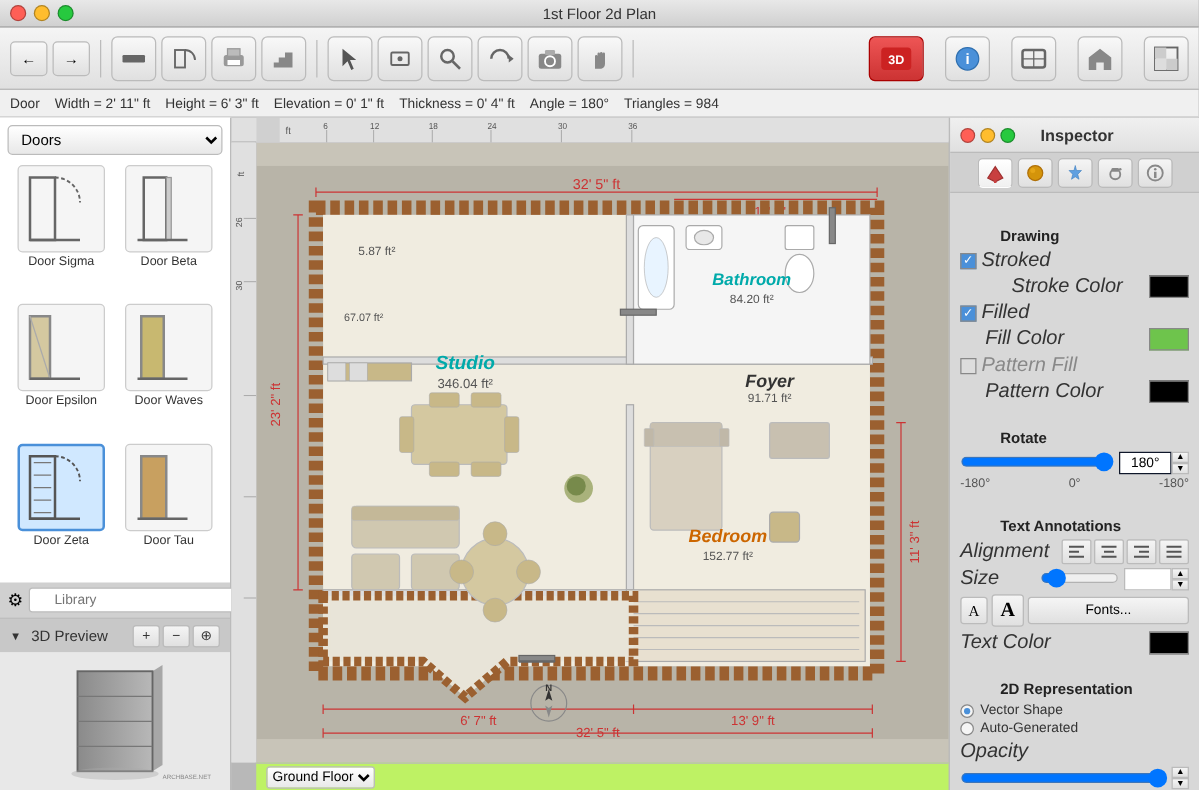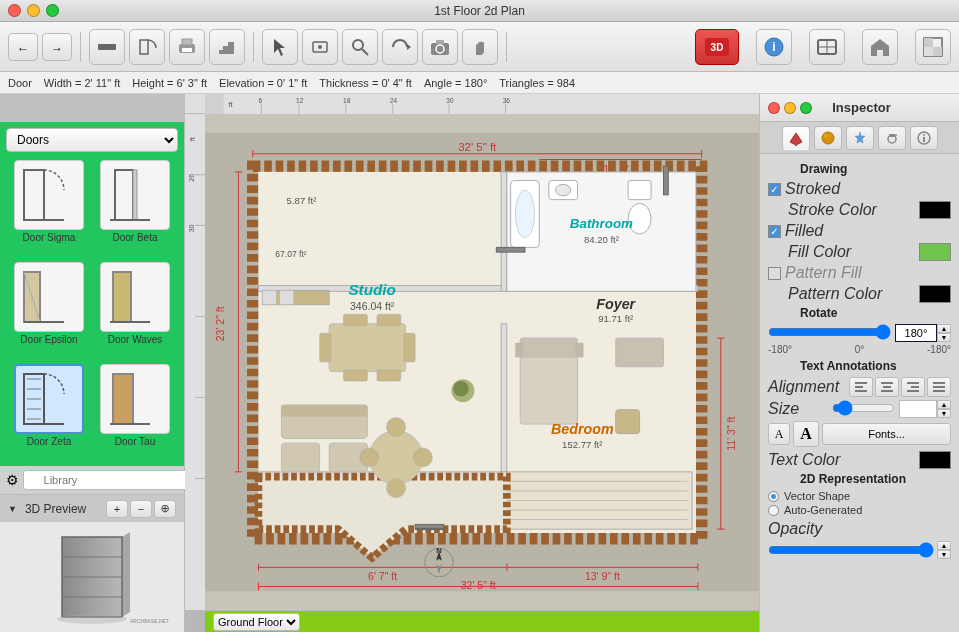--- a/index.html
+++ b/index.html
@@ -20,21 +20,21 @@
     .toolbar-separator { width: 1px; height: 30px; background: #bbb; margin: 0 4px; }
     .nav-btn { width: 30px; height: 28px; background: linear-gradient(180deg, #f8f8f8, #e0e0e0); border: 1px solid #bbb; border-radius: 4px; display: flex; align-items: center; justify-content: center; cursor: pointer; font-size: 12px; }
 
     
     .info-bar { height: 22px; background: #f0f0f0; border-bottom: 1px solid #ccc; display: flex; align-items: center; padding: 0 8px; font-size: 11px; color: #333; gap: 12px; }
 
     
     .main-layout { display: flex; height: calc(632px - 22px - 50px - 22px); }
 
     
-    .left-panel { width: 185px; background: #22c55e; border-right: 1px solid #bbb; display: flex; flex-direction: column; margin-top: 28px; }
+    .left-panel { width: 185px; background: #ffffff; border-right: 1px solid #bbb; display: flex; flex-direction: column; }
     .category-dropdown { margin: 6px 6px 4px; display: flex; align-items: center; }
     .category-select { width: 100%; height: 24px; background: linear-gradient(180deg, #fff, #e8e8e8); border: 1px solid #bbb; border-radius: 4px; font-size: 12px; padding: 0 6px; cursor: pointer; }
     .items-grid { display: grid; grid-template-columns: 1fr 1fr; gap: 4px; padding: 4px 8px; flex: 1; }
     .item-cell { display: flex; flex-direction: column; align-items: center; gap: 2px; cursor: pointer; }
     .item-cell.selected .item-img { border: 2px solid #4a90d9; background: #d0e8ff; border-radius: 4px; }
     .item-img { width: 70px; height: 70px; background: #f5f5f5; border: 1px solid #ccc; border-radius: 4px; display: flex; align-items: center; justify-content: center; overflow: hidden; }
     .item-label { font-size: 10px; color: #333; text-align: center; }
     .lib-toolbar { height: 28px; background: #d0d0d0; display: flex; align-items: center; padding: 0 6px; gap: 4px; }
     .lib-gear { font-size: 14px; cursor: pointer; }
     .lib-search { flex: 1; height: 20px; background: #fff; border: 1px solid #bbb; border-radius: 3px; padding: 0 20px; font-size: 11px; }
@@ -60,21 +60,21 @@
     .iwin-btn { width: 12px; height: 12px; border-radius: 50%; border: 1px solid rgba(0,0,0,0.3); }
     .iwin-close { background: #ff5f56; }
     .iwin-min { background: #ffbd2e; }
     .iwin-max { background: #27c93f; }
 
     .inspector-tabs { height: 32px; background: #d0d0d0; display: flex; align-items: center; justify-content: center; gap: 4px; padding: 0 4px; border-bottom: 1px solid #bbb; }
     .insp-tab { width: 28px; height: 24px; background: linear-gradient(180deg, #f5f5f5, #e0e0e0); border: 1px solid #bbb; border-radius: 4px; display: flex; align-items: center; justify-content: center; cursor: pointer; font-size: 13px; }
     .insp-tab.active { background: linear-gradient(180deg, #fff, #f0f0f0); border-bottom-color: #fff; }
 
     .inspector-body { padding: 6px 8px; }
-    .section-title { font-size: 12px; font-weight: 700; color: #222; margin: 2px 0 4px; padding-left: 32px; }
+    .section-title { font-size: 12px; font-weight: 700; color: #222; margin: 21px 0 4px; padding-left: 32px; }
     .prop-row { display: flex; align-items: center; margin-bottom: 3px; }
     .prop-label { font-size: 16px; color: #333; flex: 1; font-style: italic; }
     .color-swatch { width: 32px; height: 18px; border: 1px solid #888; cursor: pointer; }
     .color-swatch.black { background: #000; }
     .color-swatch.green { background: #6ec44c; }
     .checkbox { width: 13px; height: 13px; border: 1px solid #888; background: #fff; display: flex; align-items: center; justify-content: center; cursor: pointer; font-size: 10px; }
     .checkbox.checked { background: #4a90d9; color: #fff; }
     .pattern-grid-icon { width: 32px; height: 18px; border: 1px solid #888; background: #f5f5f5; display: flex; align-items: center; justify-content: center; cursor: pointer; }
 
     .rotate-row { display: flex; align-items: center; margin-bottom: 2px; }
@@ -537,21 +537,21 @@
         <line x1="516" y1="471" x2="516" y2="479" stroke="#cc3333" stroke-width="1"></line>
         <text x="286" y="478" text-anchor="middle" font-size="11" fill="#cc3333" font-weight="500">32' 5" ft</text>
 
         <circle cx="245" cy="450" r="15" fill="none" stroke="#888" stroke-width="1"></circle>
         <path d="M245 438 L242 448 L245 446 L248 448 Z" fill="#333"></path>
         <path d="M245 462 L242 452 L245 454 L248 452 Z" fill="#888"></path>
         <text x="245" y="440" text-anchor="middle" font-size="8" fill="#333" font-weight="bold">N</text>
       </svg>
     </div>
 
-    <div class="floor-selector" style="position:absolute;bottom:0;left:20px;right:0;height:22px;background:#84cc16;border-top:1px solid #bbb;display:flex;align-items:center;padding:0 8px;">
+    <div class="floor-selector" style="position:absolute;bottom:0;left:20px;right:0;height:22px;background:#bef264;border-top:1px solid #bbb;display:flex;align-items:center;padding:0 8px;">
       <select class="floor-select">
         <option>Ground Floor</option>
       </select>
     </div>
   </div>
 
   <div class="right-panel">
 
     <div class="inspector-header">
       <div class="inspector-win-btns">
@@ -600,21 +600,21 @@
     <div class="inspector-body">
 
       <div class="section-title">Drawing</div>
 
       <div class="prop-row">
         <div class="checkbox checked">✓</div>
         <span class="prop-label" style="margin-left:4px;">Stroked</span>
       </div>
 
       <div class="prop-row">
-        <span class="prop-label" style="padding-left:20px;">Stroke Color</span>
+        <span class="prop-label" style="padding-left:20px;text-align:center;">Stroke Color</span>
         <div class="color-swatch black"></div>
       </div>
 
       <div class="prop-row">
         <div class="checkbox checked">✓</div>
         <span class="prop-label" style="margin-left:4px;">Filled</span>
       </div>
 
       <div class="prop-row">
         <span class="prop-label" style="padding-left:20px;">Fill Color</span>

